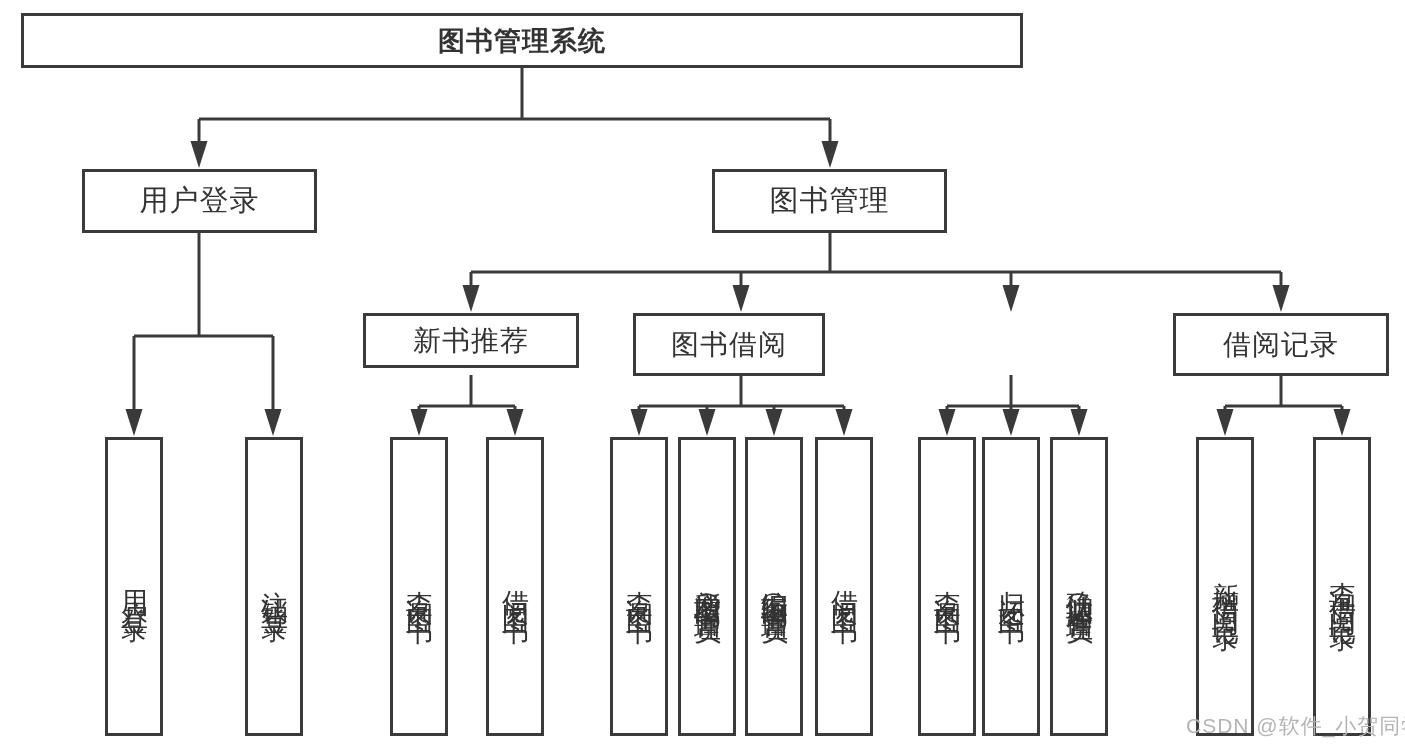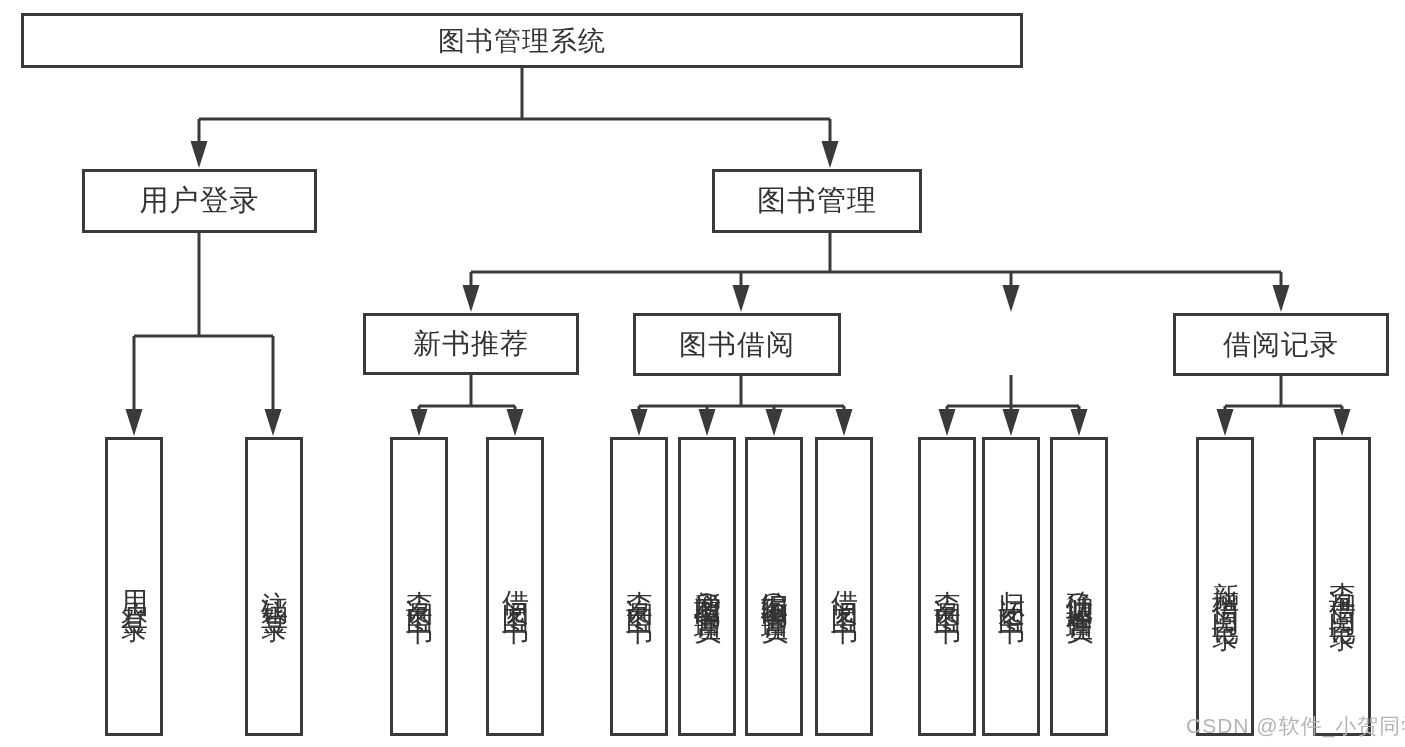--- a/index.html
+++ b/index.html
@@ -32,21 +32,21 @@
     background: #ffffff;
     border: 3px solid var(--line);
     color: var(--text);
     display: flex;
     align-items: center;
     justify-content: center;
     text-align: center;
     letter-spacing: 1px;
   }
 
-  .root  { font-size: 27px; }
+  .root  { font-size: 27px; font-weight: bold; }
   .lvl2  { font-size: 29px; }
   .lvl3  { font-size: 28px; }
 
   .leaf  { font-size: 27px; }
   .leaf span {
     writing-mode: vertical-lr;
     text-orientation: upright;
     letter-spacing: 9px;
     line-height: 1;
     white-space: nowrap;
@@ -133,24 +133,24 @@
       <polygon points="1011,436 1002.5,409 1019.5,409"></polygon>
       <polygon points="1079,436 1070.5,409 1087.5,409"></polygon>
       <polygon points="1225,436 1216.5,409 1233.5,409"></polygon>
       <polygon points="1342,436 1333.5,409 1350.5,409"></polygon>
     </g>
   </svg>
 
   <div class="node root" style="left:21px; top:13px; width:1002px; height:55px;">图书管理系统</div>
 
   <div class="node lvl2" style="left:82px; top:169px; width:235px; height:64px;">用户登录</div>
-  <div class="node lvl2" style="left:712px; top:169px; width:210px; height:64px;">图书管理</div>
+  <div class="node lvl2" style="left:712px; top:169px; width:235px; height:64px;">图书管理</div>
 
-  <div class="node lvl3" style="left:363px; top:313px; width:216px; height:62px;">新书推荐</div>
-  <div class="node lvl3" style="left:633px; top:313px; width:208px; height:63px;">图书借阅</div>
+  <div class="node lvl3" style="left:363px; top:313px; width:216px; height:55px;">新书推荐</div>
+  <div class="node lvl3" style="left:633px; top:313px; width:192px; height:63px;">图书借阅</div>
   <div class="node lvl3" style="left:1173px; top:313px; width:216px; height:63px;">借阅记录</div>
 
   <div class="node leaf" style="left:105px; top:437px; width:58px; height:299px;">
     <span>用户登录</span>
     </div>
   <div class="node leaf" style="left:245px; top:437px; width:58px; height:299px;">
     <span>注销登录</span>
     </div>
 
   <div class="node leaf" style="left:390px; top:437px; width:58px; height:299px;">

